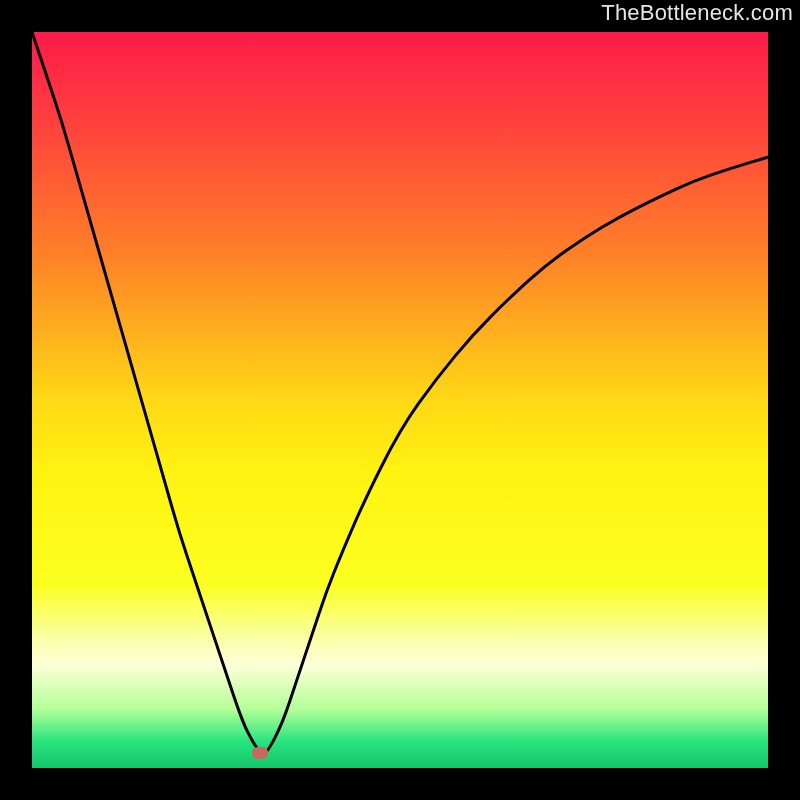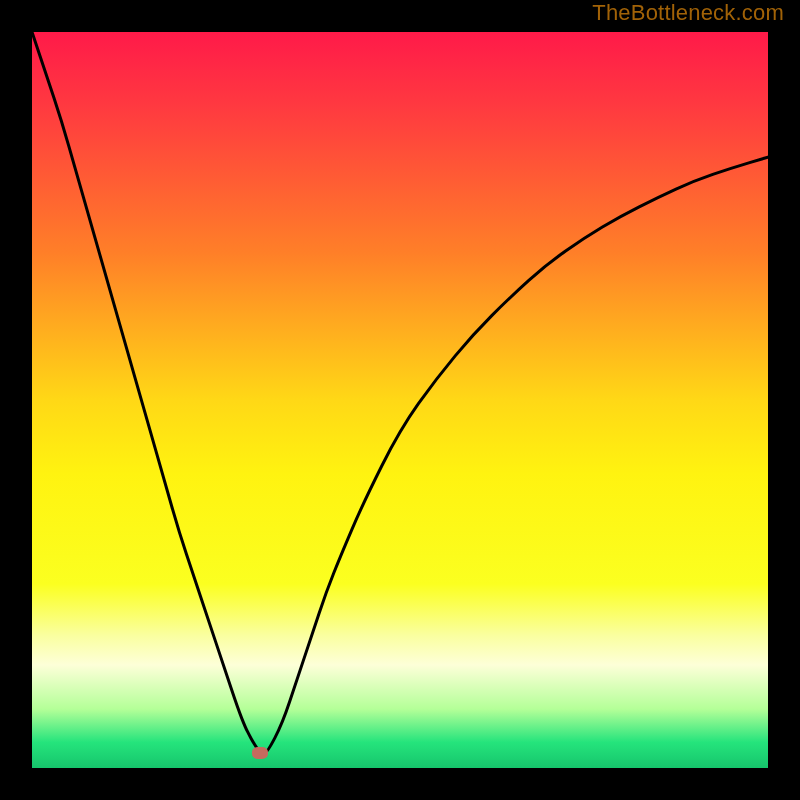--- a/index.html
+++ b/index.html
@@ -13,22 +13,22 @@
   }
   .frame {
     position: relative;
     width: 800px;
     height: 800px;
     background: #000;
   }
   .watermark {
     position: absolute;
     top: 0px;
-    right: 16px;
-    color: #a16207;
+    right: 7px;
+    color: #e5e5e5;
     font-size: 22px;
     letter-spacing: 0.2px;
     z-index: 4;
     text-align: right;
   }
   .plot-area {
     position: absolute;
     left: 32px;
     top: 32px;
     width: 736px;

